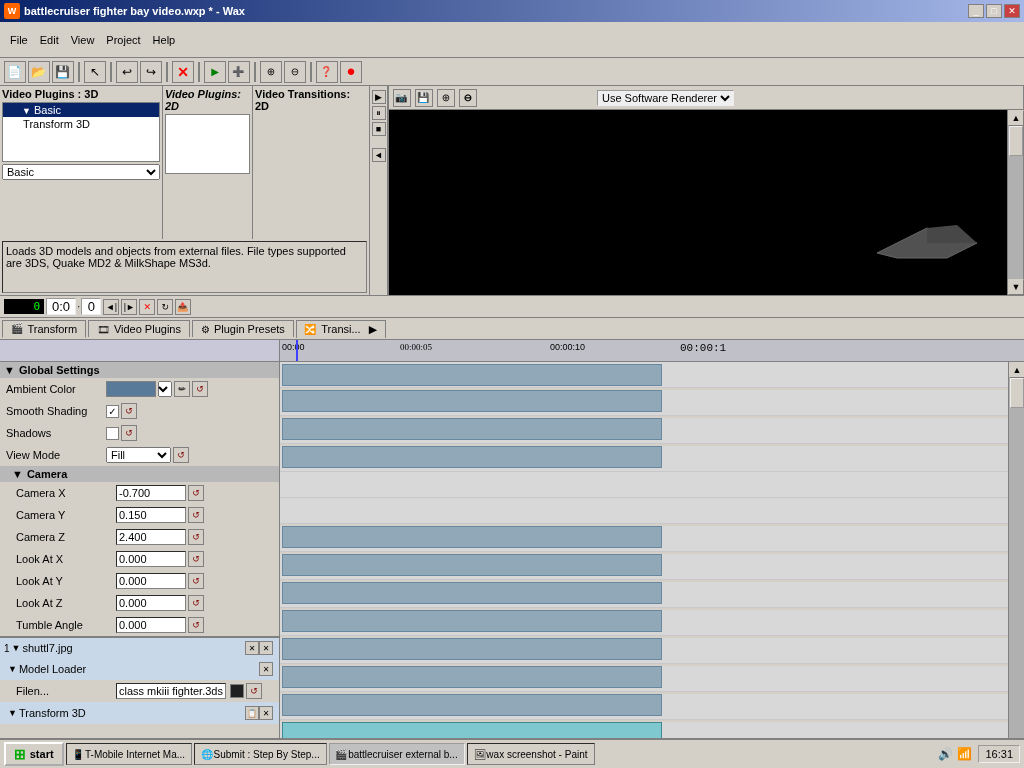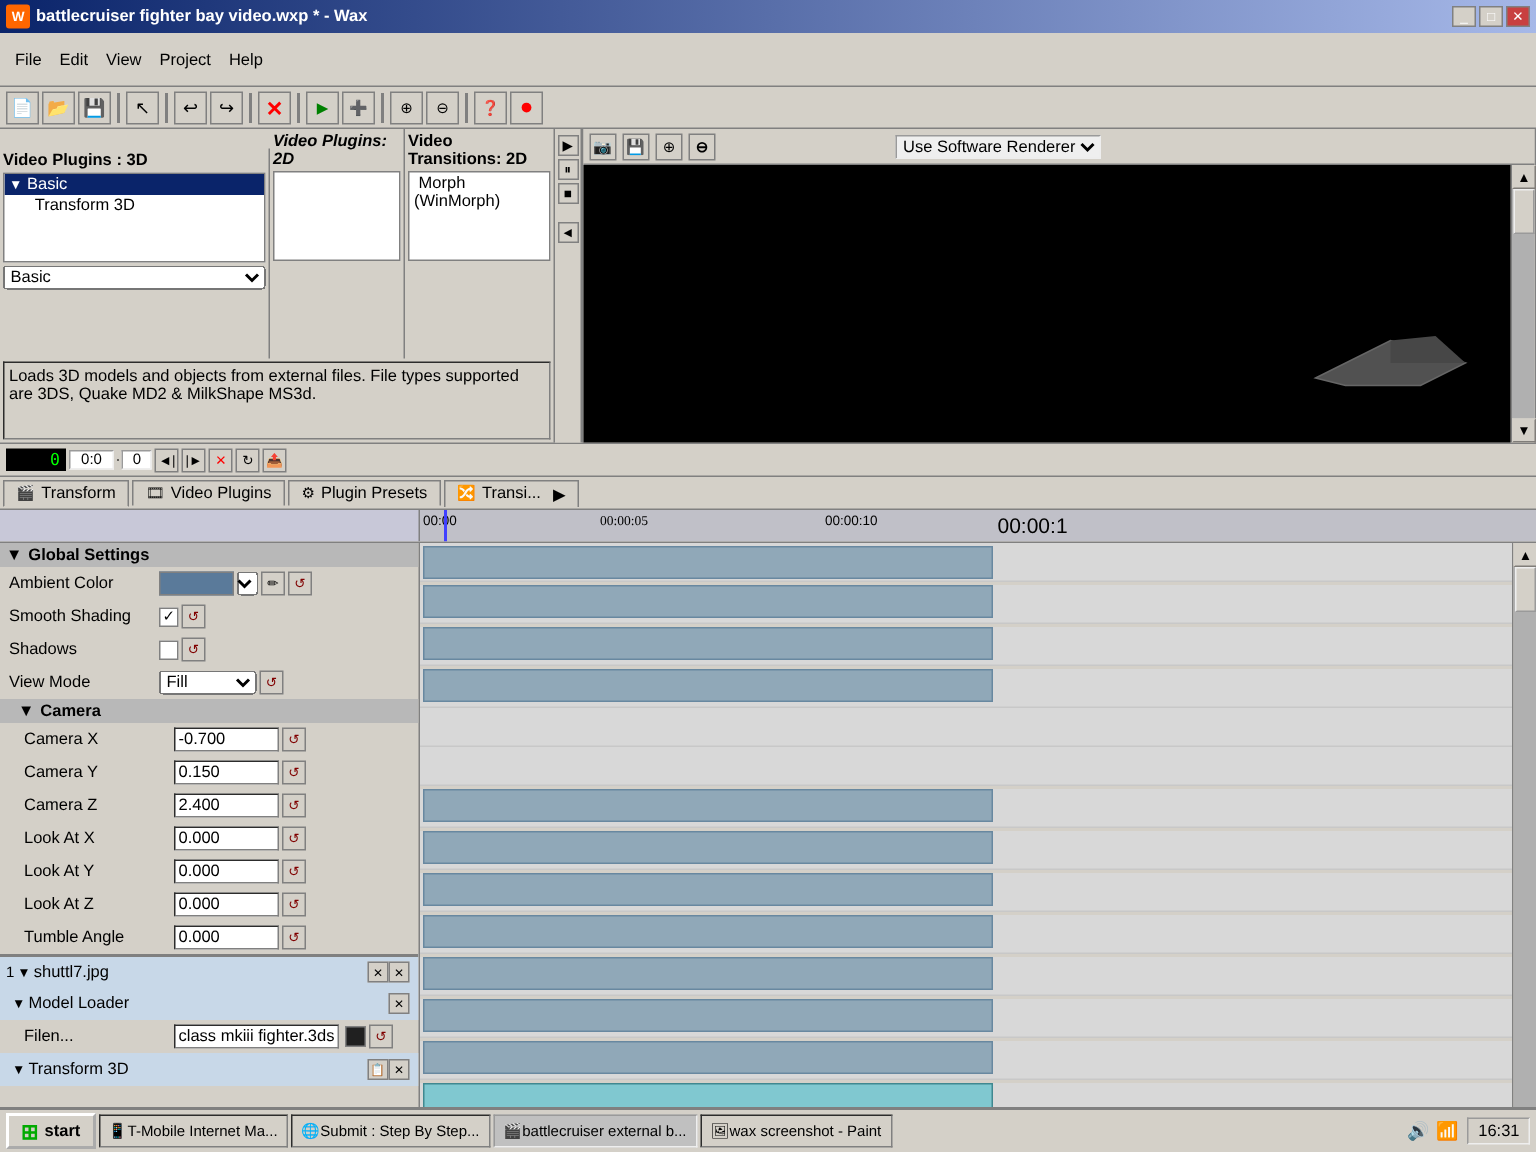--- a/index.html
+++ b/index.html
@@ -25,29 +25,29 @@
     
     .top-section { display: flex; height: 210px; border-bottom: 1px solid #808080; }
 
     
     .plugin-panel { width: 370px; display: flex; flex-direction: column; border-right: 1px solid #808080; }
     .plugin-row { display: flex; gap: 0; }
     .plugin-col { flex: 1; border-right: 1px solid #808080; padding: 2px; }
     .plugin-col:last-child { border-right: none; }
     .plugin-label { font-size: 11px; font-weight: bold; margin-bottom: 2px; }
     .plugin-list { background: white; border: 1px solid #808080; height: 60px; overflow-y: auto; }
-    .plugin-list-item { padding: 1px 3px; cursor: pointer; }
+    .plugin-list-item { padding: 1px 19px; cursor: pointer; }
     .plugin-list-item.selected { background: #0a246a; color: white; }
     .plugin-list-item.child { padding-left: 14px; }
     .plugin-dropdown { display: flex; align-items: center; gap: 2px; }
     .plugin-dropdown select { font-size: 11px; width: 100%; }
     .desc-box { background: #d4d0c8; border: 1px inset #808080; padding: 3px; font-size: 11px; height: 52px; }
     .transport-btn { width: 16px; height: 16px; display: flex; align-items: center; justify-content: center; cursor: pointer; background: #d4d0c8; border: 1px solid #808080; font-size: 10px; }
     .time-display { background: black; color: #00ff00; font-size: 11px; padding: 1px 4px; font-family: monospace; }
-    .time-input { width: 30px; background: #fff; border: 1px inset; font-size: 10px; text-align: center; }
+    .time-input { width: 30px; background: #fff; border: 1px inset; font-size: 13px; text-align: center; }
 
     
     .tabs-bar { background: #d4d0c8; border-bottom: 1px solid #808080; display: flex; align-items: center; height: 22px; padding: 0 2px; }
     .tab { padding: 2px 8px; border: 1px solid #808080; border-bottom: none; background: #d4d0c8; cursor: pointer; font-size: 11px; margin-right: 2px; display: flex; align-items: center; gap: 4px; }
     .tab.active { background: #d4d0c8; border-bottom: 1px solid #d4d0c8; }
     .tab-icon { font-size: 10px; }
 
     
     .bottom-area { display: flex; flex: 1; overflow: hidden; }
 
@@ -139,21 +139,21 @@
   <div class="tb-btn">⊖</div>
   <div class="tb-separator"></div>
   <div class="tb-btn">❓</div>
   <div class="tb-btn" style="color:red; font-size:14px;">⏺</div>
 </div>
 
 <div class="top-section">
   <div class="plugin-panel">
     <div class="plugin-row" style="flex:1;">
 
-      <div class="plugin-col" style="width:180px; flex:none;margin-top:13px;">
+      <div class="plugin-col" style="width:163px; flex:none;">
         <div class="plugin-label">Video Plugins : 3D</div>
         <div class="plugin-list">
           <div class="plugin-list-item selected">
             <span style="font-size:9px;">▼</span> Basic
           </div>
           <div class="plugin-list-item child">
             &nbsp;&nbsp;Transform 3D
           </div>
         </div>
         <div class="plugin-dropdown" style="margin-top:2px;">
@@ -164,25 +164,20 @@
       </div>
 
       <div class="plugin-col" style="width:90px; flex:none;font-style:italic;">
         <div class="plugin-label">Video Plugins: 2D</div>
         <div class="plugin-list" style="height:60px;">
         </div>
       </div>
 
       <div class="plugin-col">
         <div class="plugin-label">Video Transitions: 2D</div>
-        <div class="plugin-list" style="height:60px;">
-          <div class="plugin-list-item">
-            &nbsp;Morph (WinMorph)
-          </div>
-        </div>
       </div>
     </div>
     <div class="desc-box" style="margin:2px;">Loads 3D models and objects from external files. File types supported are 3DS, Quake MD2 &amp; MilkShape MS3d.</div>
   </div>
 
   <div style="width:18px; background:#d4d0c8; border-right:1px solid #808080; display:flex; flex-direction:column; align-items:center; padding-top:4px; gap:2px;">
     <div class="transport-btn" style="width:14px;height:14px;font-size:9px;">▶</div>
     <div class="transport-btn" style="width:14px;height:14px;font-size:9px;">⏸</div>
     <div class="transport-btn" style="width:14px;height:14px;font-size:9px;">■</div>
     <div style="height:8px;"></div>
@@ -273,21 +268,21 @@
 
       <div style="width:280px; flex-shrink:0; background:#c8c8d8; border-right:1px solid #808080; display:flex; align-items:center; padding-left:4px;">
       </div>
 
       <div style="flex:1; background:#c0c0c8; position:relative; overflow:hidden;">
 
         <div style="position:absolute; left:16px; top:0; width:2px; height:100%; background:#4040ff; z-index:5;"></div>
         <div style="position:absolute; left:0; top:2px; font-size:9px; padding-left:2px;">00:00</div>
         <div style="position:absolute; left:120px; top:2px; font-size:9px;font-family:Liberation Serif, serif;">00:00:05</div>
         <div style="position:absolute; left:270px; top:2px; font-size:9px;">00:00:10</div>
-        <div style="position:absolute; left:385px; top:2px; font-size:14px;">00:00:1</div>
+        <div style="position:absolute; left:400px; top:2px; font-size:11px;font-family:Liberation Mono, monospace;">00:00:1</div>
       </div>
     </div>
 
     <div style="display:flex; flex:1; overflow:hidden;">
 
       <div class="props-panel" style="width:280px; overflow-y:auto; border-right:1px solid #808080;">
 
         <div class="prop-header">
           <span>▼</span>
           <span>Global Settings</span>

